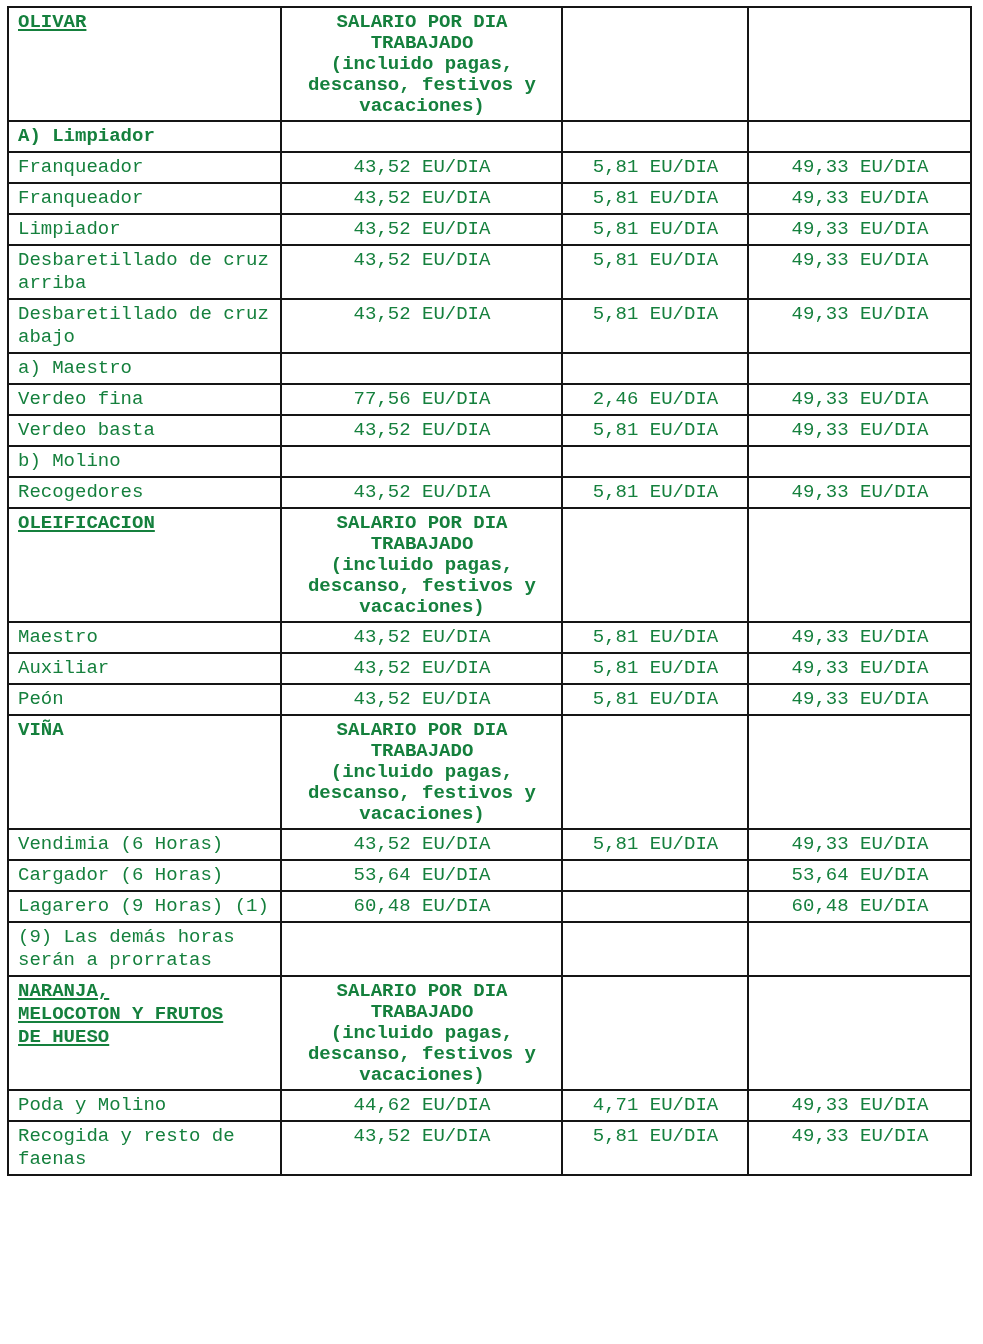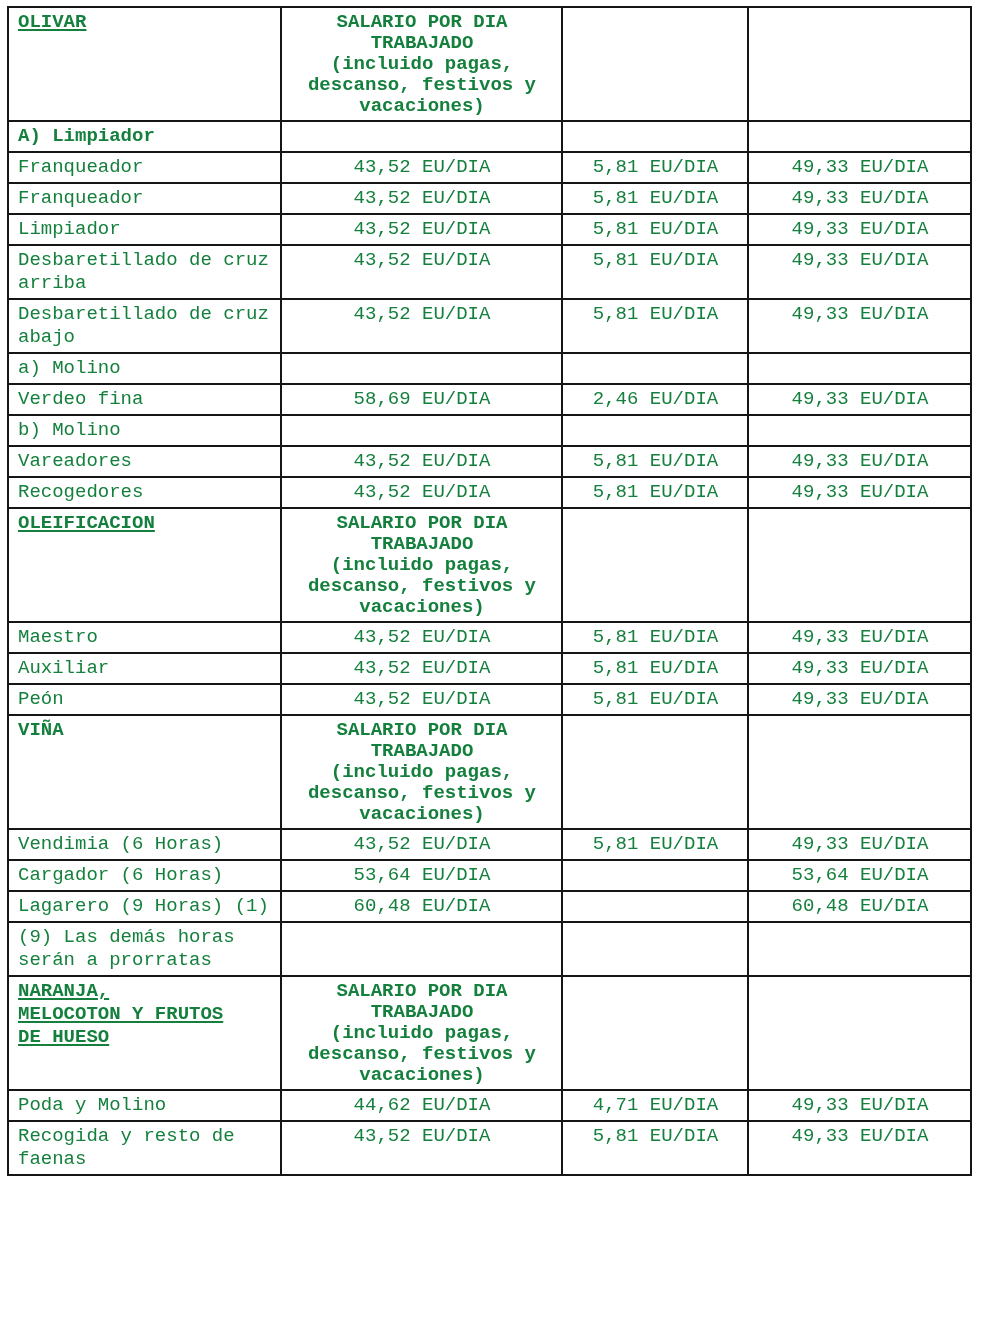--- a/index.html
+++ b/index.html
@@ -98,42 +98,42 @@
           <td class="center">49,33 EU/DIA</td>
         </tr>
         <tr>
           <td>Desbaretillado de cruz
 abajo</td>
           <td class="center">43,52 EU/DIA</td>
           <td class="center">5,81 EU/DIA</td>
           <td class="center">49,33 EU/DIA</td>
         </tr>
         <tr>
-          <td>a) Molino</td>
+          <td>a) Maestro</td>
           <td></td>
           <td></td>
           <td></td>
         </tr>
         <tr>
           <td>Verdeo fina</td>
-          <td class="center">58,69 EU/DIA</td>
+          <td class="center">77,56 EU/DIA</td>
           <td class="center">2,46 EU/DIA</td>
           <td class="center">49,33 EU/DIA</td>
         </tr>
         <tr>
+          <td>Verdeo basta</td>
+          <td class="center">43,52 EU/DIA</td>
+          <td class="center">5,81 EU/DIA</td>
+          <td class="center">49,33 EU/DIA</td>
+        </tr>
+        <tr>
           <td>b) Molino</td>
           <td></td>
           <td></td>
           <td></td>
-        </tr>
-        <tr>
-          <td>Vareadores</td>
-          <td class="center">43,52 EU/DIA</td>
-          <td class="center">5,81 EU/DIA</td>
-          <td class="center">49,33 EU/DIA</td>
         </tr>
         <tr>
           <td>Recogedores</td>
           <td class="center">43,52 EU/DIA</td>
           <td class="center">5,81 EU/DIA</td>
           <td class="center">49,33 EU/DIA</td>
         </tr>
         <tr>
           <td class="bold underline">OLEIFICACION</td>
           <td class="bold center hdr">SALARIO POR DIA

